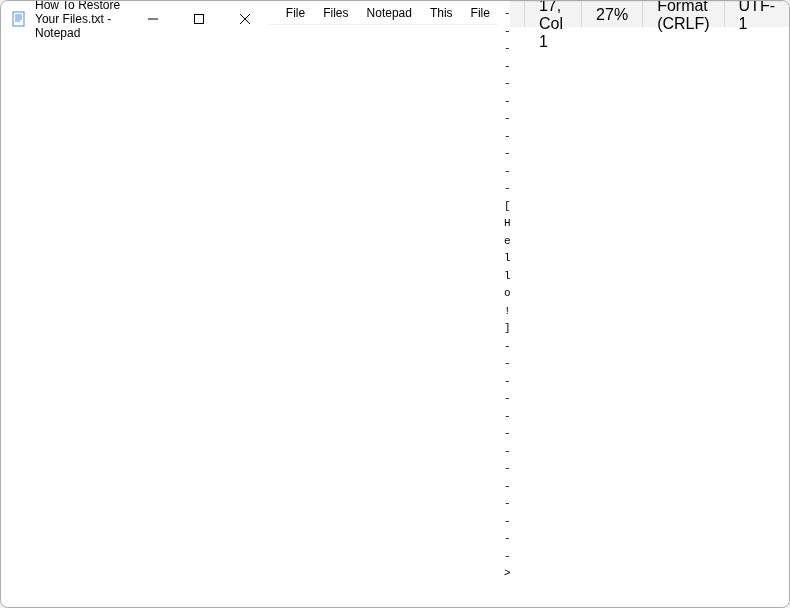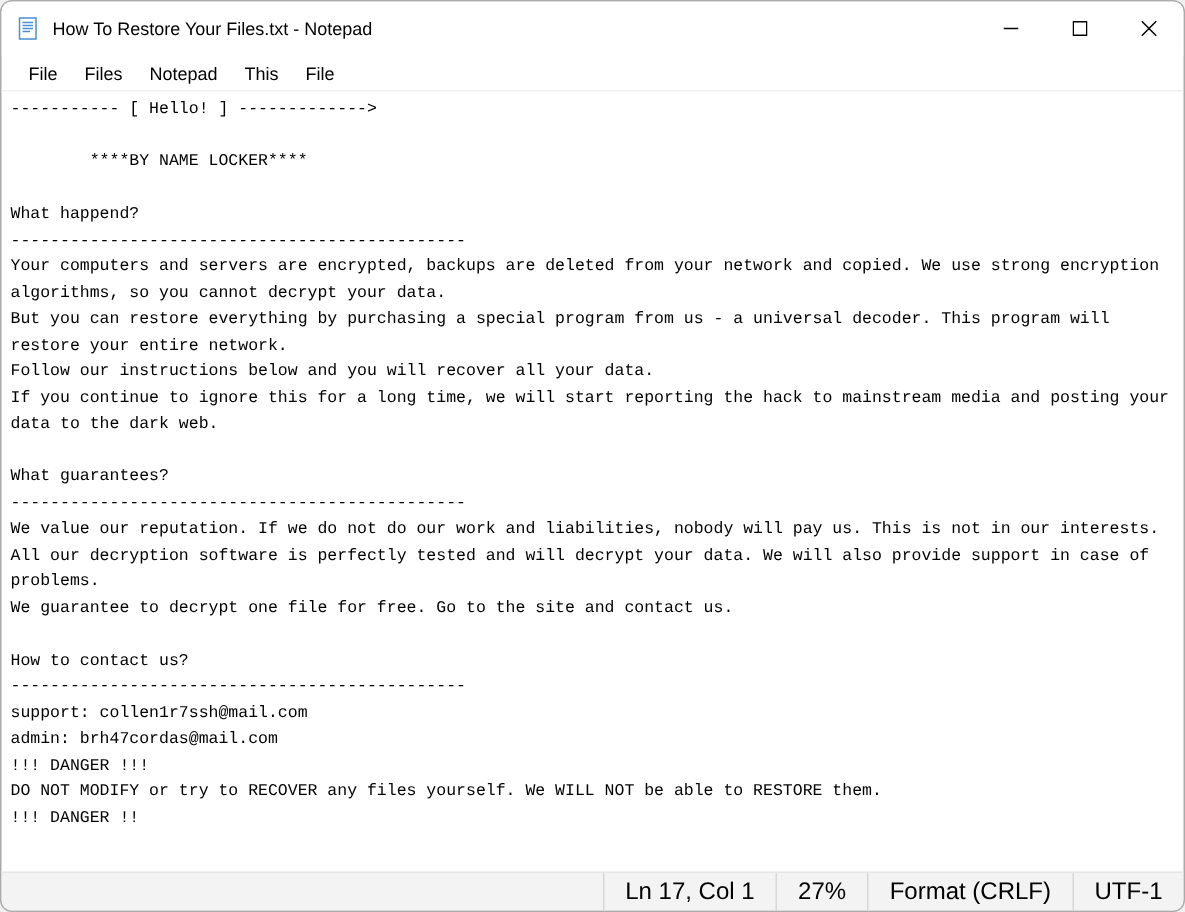--- a/index.html
+++ b/index.html
@@ -10,21 +10,21 @@
       height: 608px;
       overflow: hidden;
     }
     .window {
       width: 790px;
       height: 608px;
       background: #ffffff;
       border: 1px solid #aaaaaa;
       border-radius: 8px;
       display: flex;
-      flex-direction: column;
+      flex-direction: row;
       overflow: hidden;
     }
     .titlebar {
       height: 36px;
       display: flex;
       align-items: center;
       background: #ffffff;
       padding-left: 10px;
     }
     .titlebar-icon {

